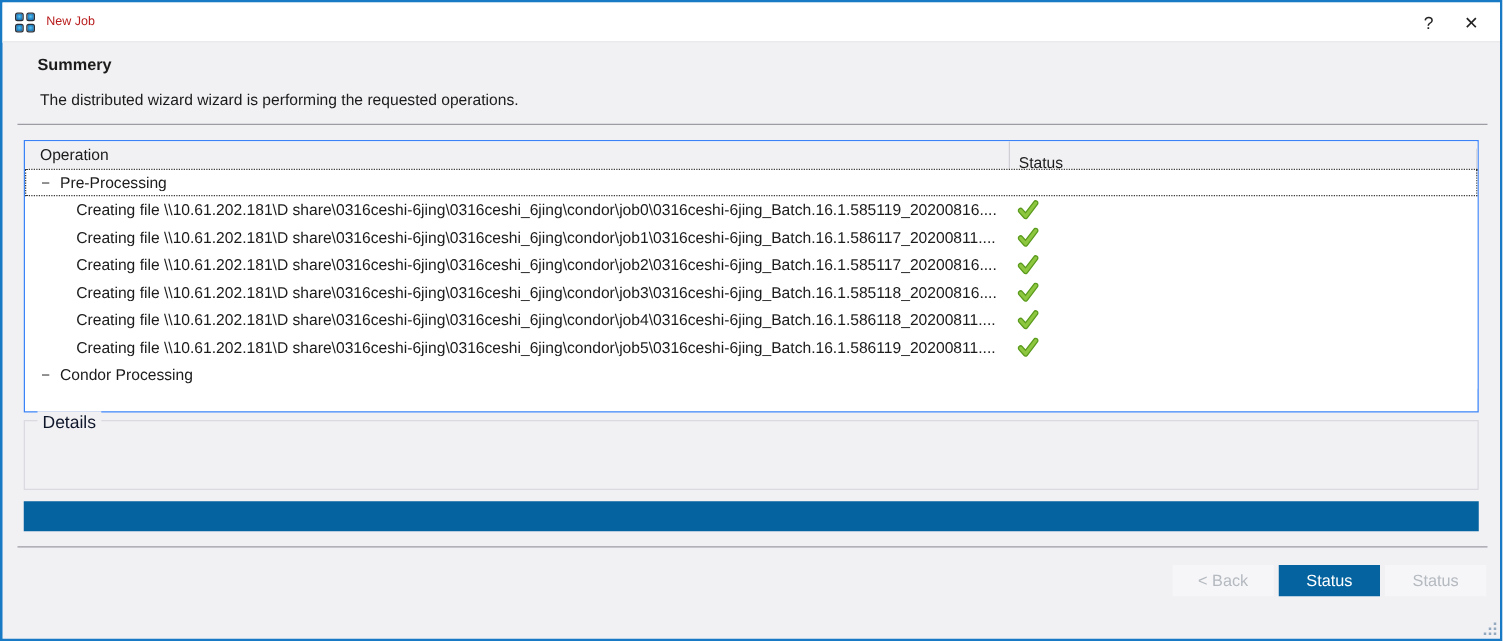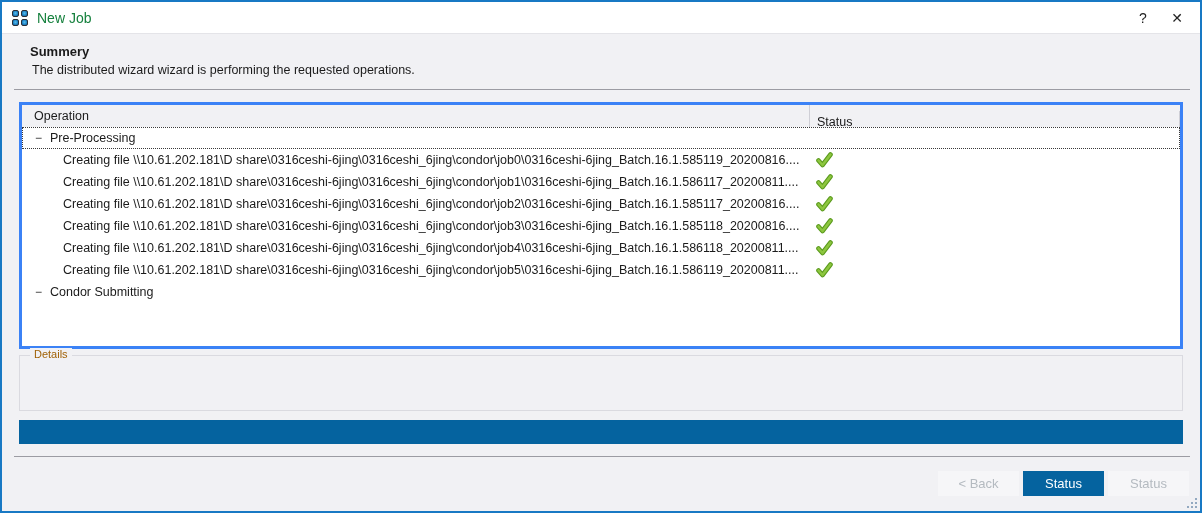--- a/index.html
+++ b/index.html
@@ -31,43 +31,43 @@
     display: grid;
     grid-template-columns: 7px 7px;
     grid-template-rows: 7px 7px;
     gap: 2px;
   }
   .app-icon span {
     border-radius: 2px;
     border: 1.5px solid #2a2f38;
     background: radial-gradient(circle at 50% 45%, #59c2ef 0%, #2387c9 55%, #15578b 100%);
   }
-  .title-text { margin-left: 9px; font-size: 14px; color: #15803d; }
+  .title-text { margin-left: 9px; font-size: 10px; color: #b91c1c; }
   .titlebar-spacer { flex: 1; }
   .titlebar-btn {
     width: 34px; height: 28px;
     background: transparent; border: none;
     font-family: "Liberation Sans", sans-serif;
     font-size: 14px; color: #222;
     text-align: center; line-height: 28px;
     cursor: default;
   }
   
-  .summary-title { font-weight: bold; font-size: 13px; margin: 10px 0 4px 28px; }
+  .summary-title { font-weight: bold; font-size: 13px; margin: 10px 0 14px 28px; }
   .summary-desc  { font-size: 12.5px; margin-left: 30px; }
   .hsep {
     border: none; border-top: 1px solid #9c9ca3;
     margin: 12px 10px 0 12px; height: 0;
   }
   
   .op-table {
     margin: 12px 17px 0 17px;
-    height: 247px;
-    background: #ffffff;
-    border: 3px solid #3b82f6;
+    height: 218px;
+    background: #ffffff;
+    border: 1px solid #3b82f6;
     font-size: 12.5px;
     overflow: hidden;
   }
   .op-header {
     display: flex; height: 22px;
     background: #f1f1f4;
     align-items: center;
   }
   .op-header .hcell-op {
     width: 788px; flex: none;
@@ -106,21 +106,21 @@
   
   .details-box {
     margin: 6px 17px 0 17px;
     height: 56px;
     border: 1px solid #dadae0;
     position: relative;
   }
   .details-label {
     position: absolute; top: -8px; left: 10px;
     background: #f1f1f4; padding: 0 4px;
-    font-size: 11px; color: #a16207;
+    font-size: 14px; color: #0f172a;
   }
   
   .progress-track {
     margin: 9px 17px 0 17px;
     height: 24px;
     background: #e4e4ea;
   }
   .progress-fill { height: 100%; background: #05639f; }
   
   .button-row {
@@ -252,21 +252,21 @@
       <div class="cell-status">
         <svg class="check-icon" viewBox="0 0 17 16">
           <path d="M2.5 8.5 L6.5 13 L14.5 2.5" fill="none" stroke="#5a9a1c" stroke-width="4.6" stroke-linecap="round" stroke-linejoin="round"></path>
           <path d="M2.5 8.5 L6.5 13 L14.5 2.5" fill="none" stroke="#8dc63f" stroke-width="2.6" stroke-linecap="round" stroke-linejoin="round"></path>
         </svg>
       </div>
     </div>
         <div class="op-row row-group">
       <div class="cell-op">
         <span class="tree-expander">−</span>
-        <span>Condor Submitting</span>
+        <span>Condor Processing</span>
       </div>
       <div class="cell-status">
         
       </div>
     </div>
       </div>
   </div>
 
   <div class="details-box">
     <span class="details-label">Details</span>

